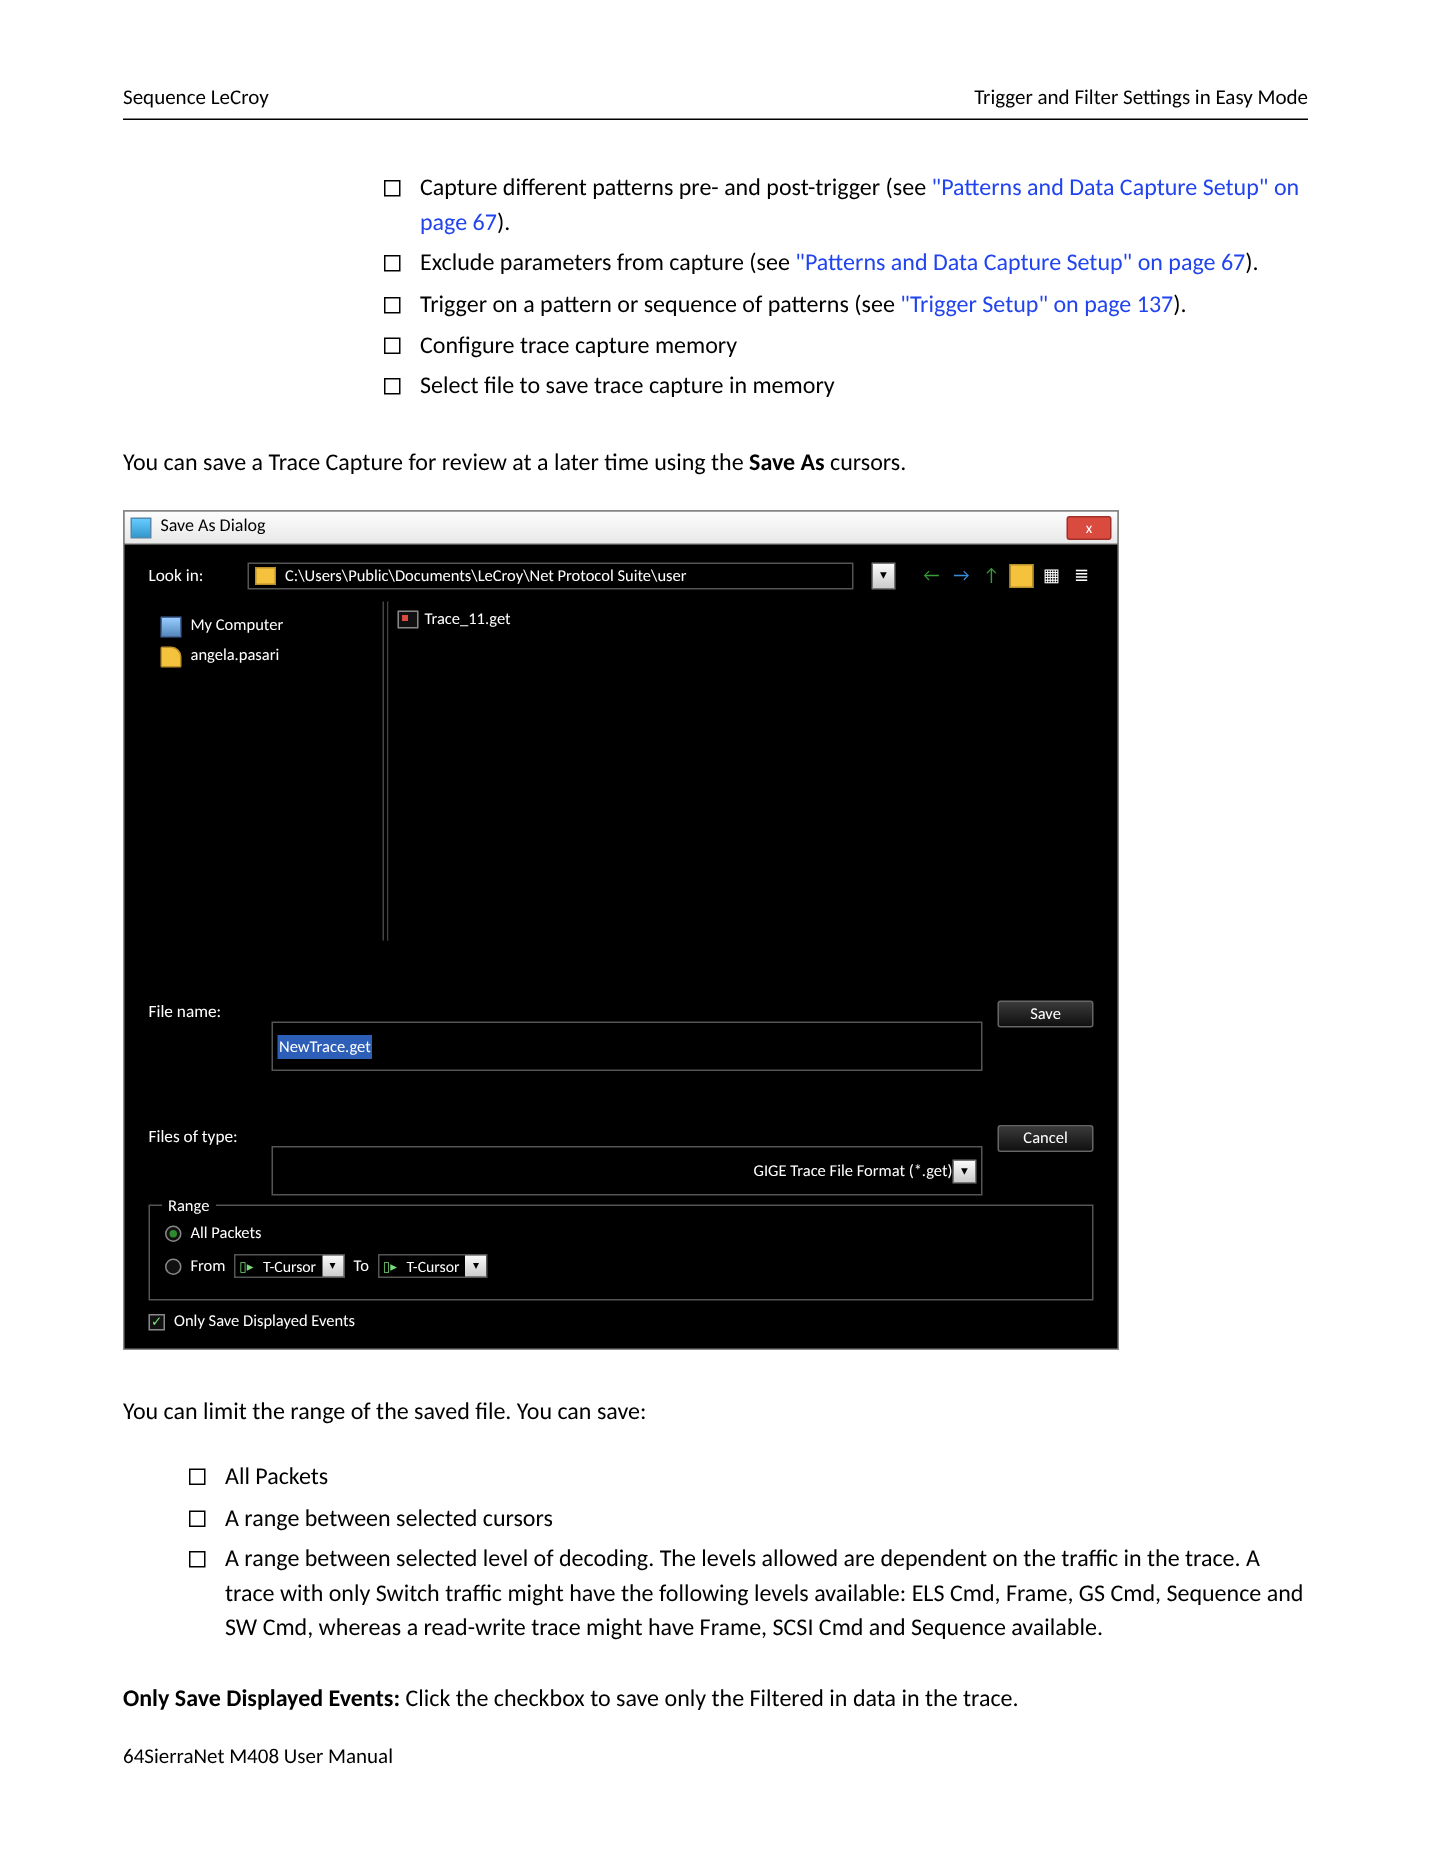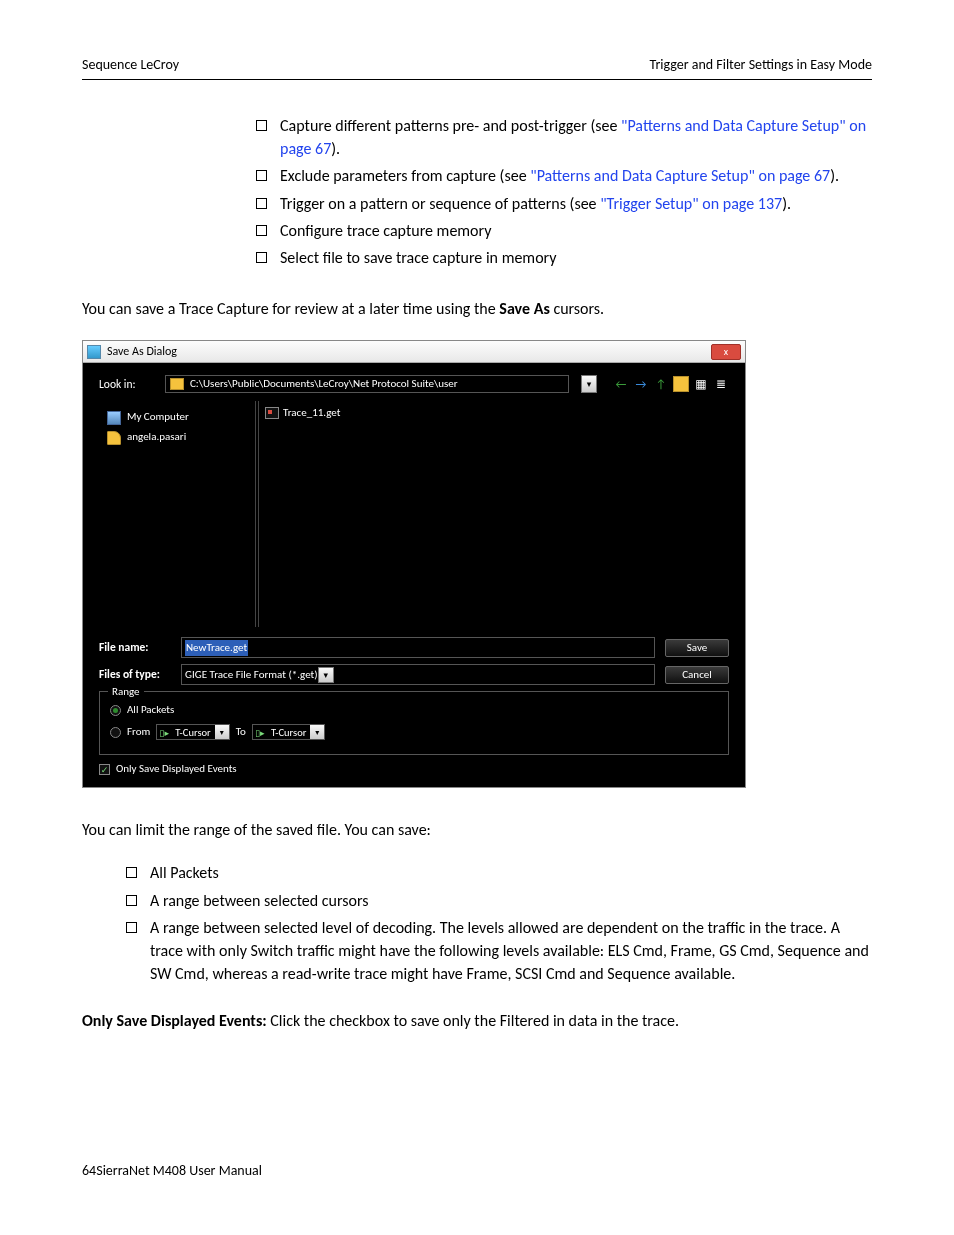--- a/index.html
+++ b/index.html
@@ -204,38 +204,39 @@
     width:4px; height:4px;
     background:#d94b3f;
   }
 
   .fn-row {
     display:flex;
     align-items:center;
     gap:10px;
     margin-bottom: 6px;
   }
-  .fn-row .lbl { width: 72px; font-weight: bold; }
+  .fn-row .lbl { width: 72px; }
   .fn-row .field {
     flex:1;
     border:1px solid #555;
     background:#000;
-    height:21px;
+    height:33px;
     padding:1px 3px;
     font-size:11px;
     color:#fff;
     display:flex;
     align-items:center;
+    margin-top:44px;
   }
   .fn-row .field .sel {
     background:#2d5fb8;
     color:#fff;
     padding:0 1px;
   }
-  .fn-row .field.drop { justify-content: flex-start; }
+  .fn-row .field.drop { justify-content: flex-end; }
   .fn-row .btn {
     width: 64px;
     height: 18px;
     background: linear-gradient(#3a3a3a,#101010);
     border:1px solid #666;
     border-radius:2px;
     color:#fff;
     font-size:11px;
     text-align:center;
     line-height:16px;

